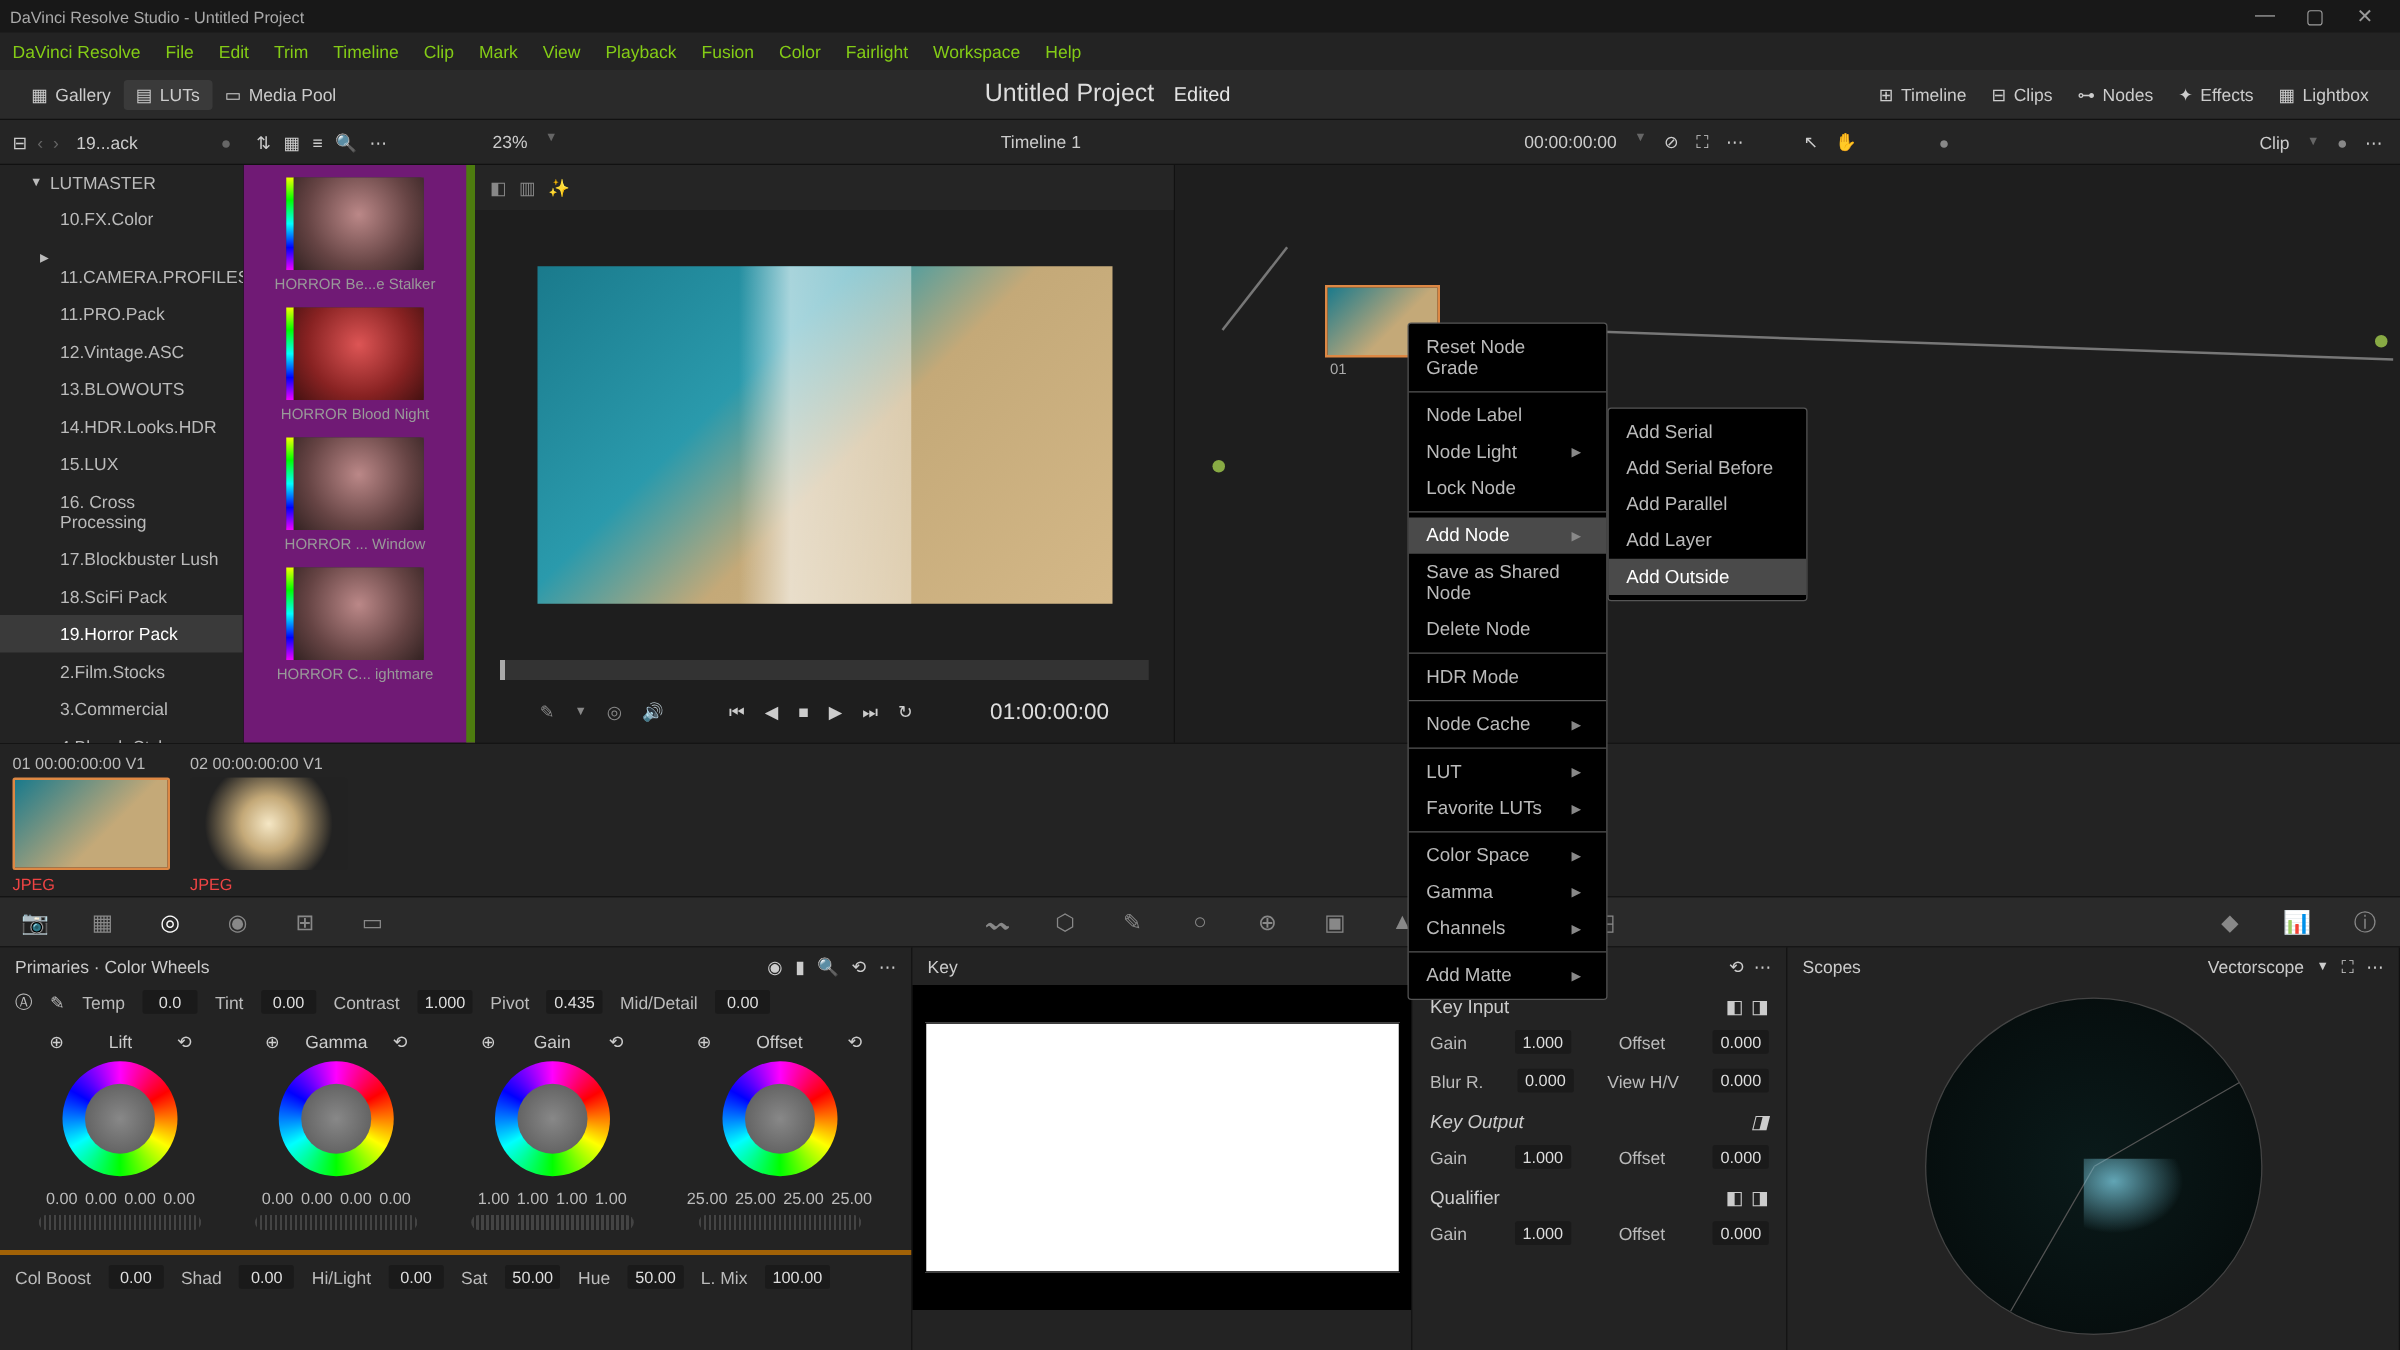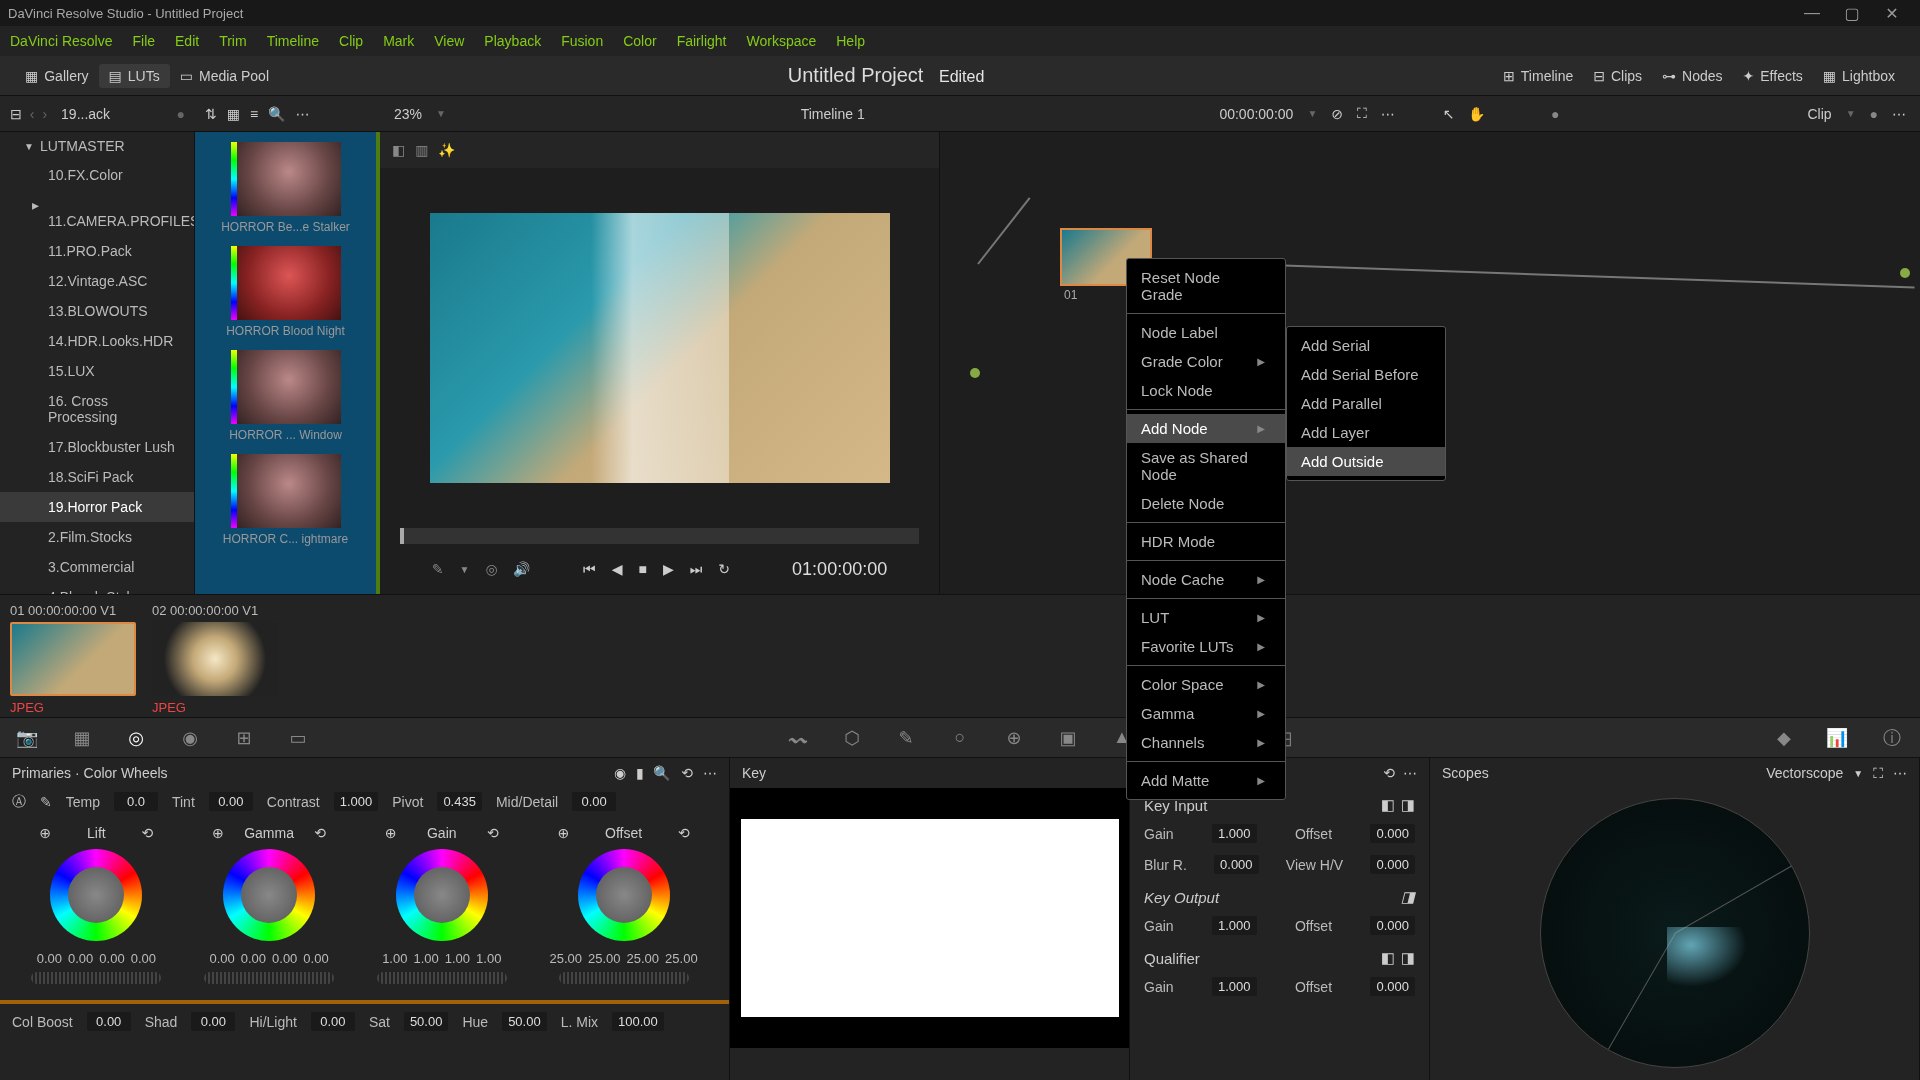--- a/index.html
+++ b/index.html
@@ -23,21 +23,21 @@
 
 .sub-toolbar { height: 36px; background: #252525; display: flex; align-items: center; border-bottom: 1px solid #111; }
 
 
 .main-area { display: flex; height: 462px; }
 .sidebar { width: 195px; background: #232323; border-right: 1px solid #111; overflow-y: auto; }
 .sidebar-item { padding: 7px 14px 7px 48px; font-size: 14px; color: #bbb; cursor: pointer; }
 .sidebar-item.selected { background: #3a3a3a; color: #fff; }
 .sidebar-header { padding: 6px 14px 6px 24px; font-size: 14px; color: #bbb; display: flex; align-items: center; gap: 6px; }
 
-.lut-panel { width: 185px; background: #0c4a6e; border-right: 4px solid #4d7c0f; padding: 10px; overflow-y: auto; }
+.lut-panel { width: 185px; background: #701a75; border-right: 7px solid #4d7c0f; padding: 10px; overflow-y: auto; }
 .lut-thumb { width: 110px; height: 74px; background: #333; border-radius: 3px; margin: 0 auto 4px; border-left: 6px solid; border-image: linear-gradient(180deg, #ff0 0%, #0f0 25%, #0ff 50%, #00f 75%, #f0f 100%) 1; position: relative; }
 .lut-thumb::after { content: ''; position: absolute; inset: 0; background: radial-gradient(circle at 50% 40%, #b88 0%, #644 60%, #322 100%); }
 .lut-thumb.red::after { background: radial-gradient(circle at 50% 40%, #d55 0%, #822 60%, #411 100%); }
 .lut-label { font-size: 12px; color: #999; text-align: center; margin-bottom: 12px; }
 
 .viewer-panel { flex: 1; background: #1e1e1e; display: flex; flex-direction: column; border-right: 1px solid #111; }
 .viewer-header { height: 36px; background: #252525; display: flex; align-items: center; padding: 0 12px; gap: 10px; }
 .viewer-content { flex: 1; display: flex; align-items: center; justify-content: center; padding: 20px; }
 .viewer-image { width: 460px; height: 270px; background: linear-gradient(135deg, #1a7a8c 0%, #2a9aac 35%, #c4a978 55%, #d4b888 100%); position: relative; }
 .viewer-image::after { content: ''; position: absolute; left: 35%; top: 0; width: 30%; height: 100%; background: linear-gradient(90deg, transparent 0%, rgba(255,255,255,0.6) 30%, rgba(255,255,255,0.4) 100%); }
@@ -182,21 +182,21 @@
     <span style="flex:1"></span>
     <span style="color:#666">●</span>
   </div>
   <div style="width:185px;display:flex;align-items:center;padding:0 10px;gap:10px;">
     <span>⇅</span>
     <span>▦</span>
     <span>≡</span>
     <span>🔍</span>
     <span>⋯</span>
   </div>
-  <div style="flex:1;display:flex;align-items:center;padding:0 14px;gap:14px;">
+  <div style="flex:1;display:flex;padding:0 14px;gap:14px;">
     <span>23%</span>
     <span style="color:#666;font-size:10px">▼</span>
     <span style="flex:1;text-align:center;">Timeline 1</span>
     <span>00:00:00:00</span>
     <span style="color:#666;font-size:10px">▼</span>
     <span>⊘</span>
     <span>⛶</span>
     <span>⋯</span>
     <span style="width:20px"></span>
     <span>↖</span>
@@ -285,21 +285,21 @@
 
       <div class="ctx-menu" style="left:186px;top:90px;width:160px;" id="ctx-main">
           <div class="ctx-item">
             <span>Reset Node Grade</span>
           </div>
           <div class="ctx-sep"></div>
           <div class="ctx-item">
             <span>Node Label</span>
           </div>
           <div class="ctx-item">
-            <span>Grade Color</span>
+            <span>Node Light</span>
             <span class="ctx-arrow">▶</span>
           </div>
           <div class="ctx-item">
             <span>Lock Node</span>
           </div>
           <div class="ctx-sep"></div>
           <div class="ctx-item hl">
             <span>Add Node</span>
             <span class="ctx-arrow">▶</span>
           </div>

